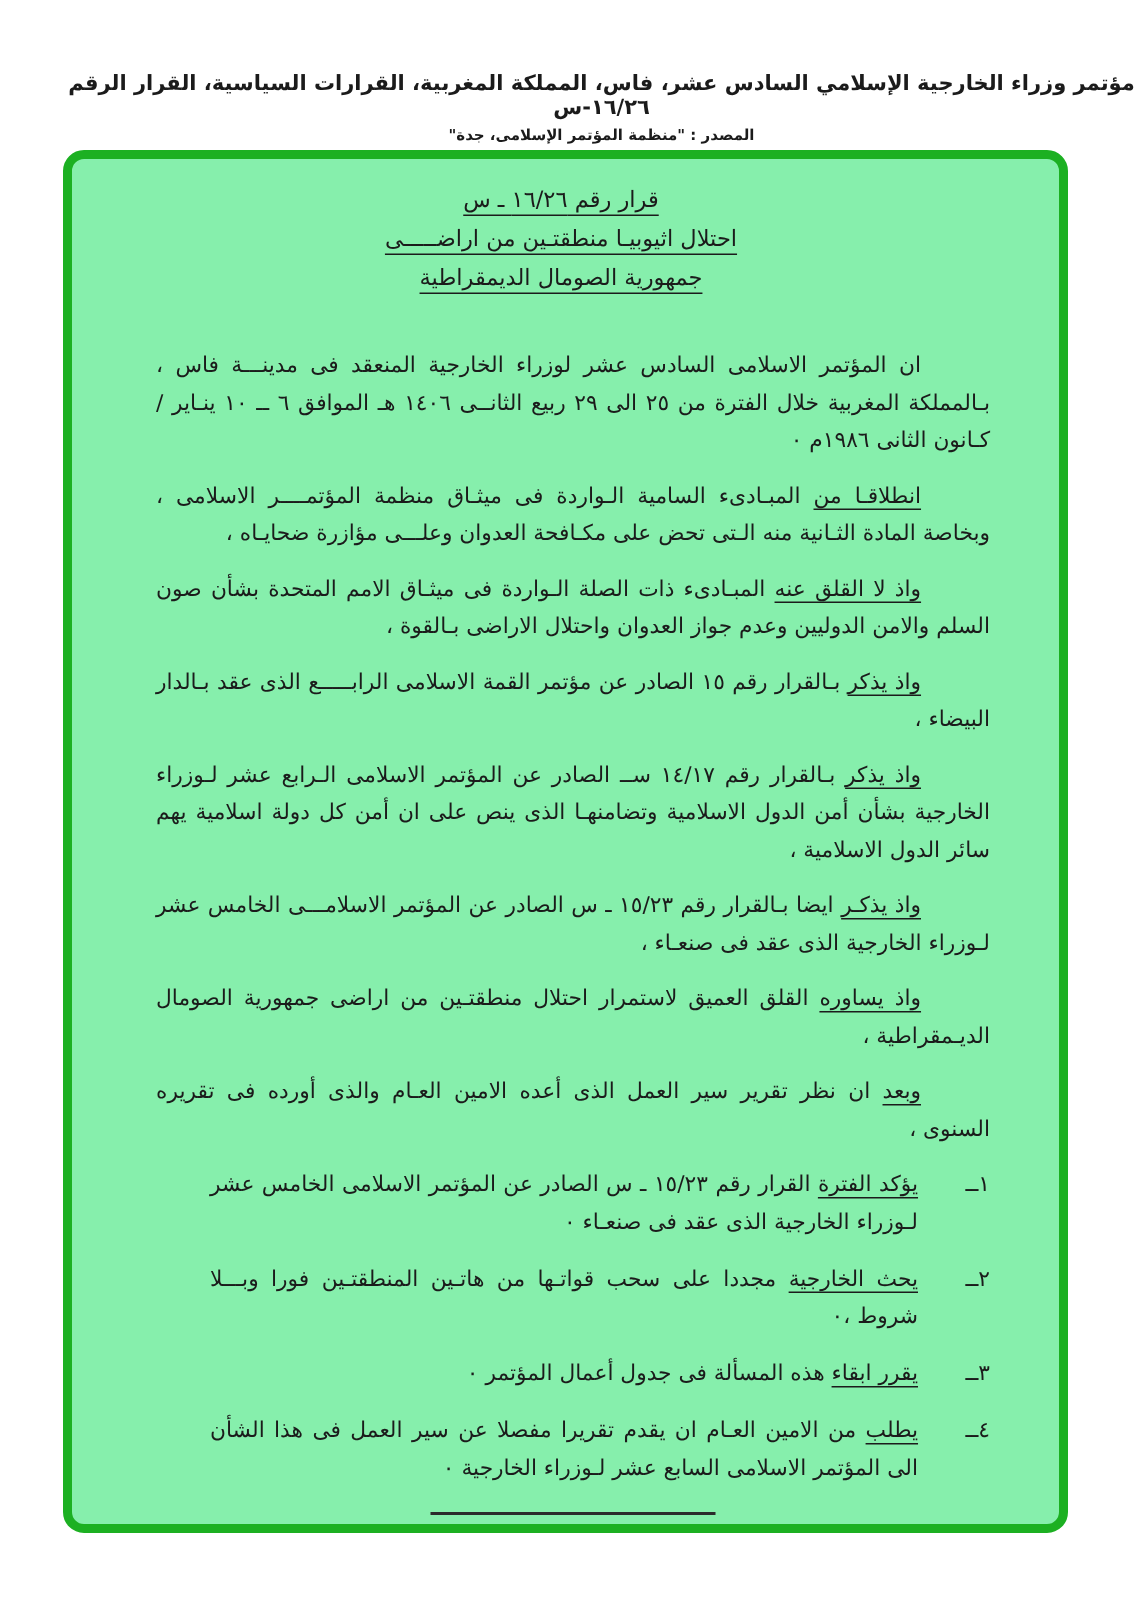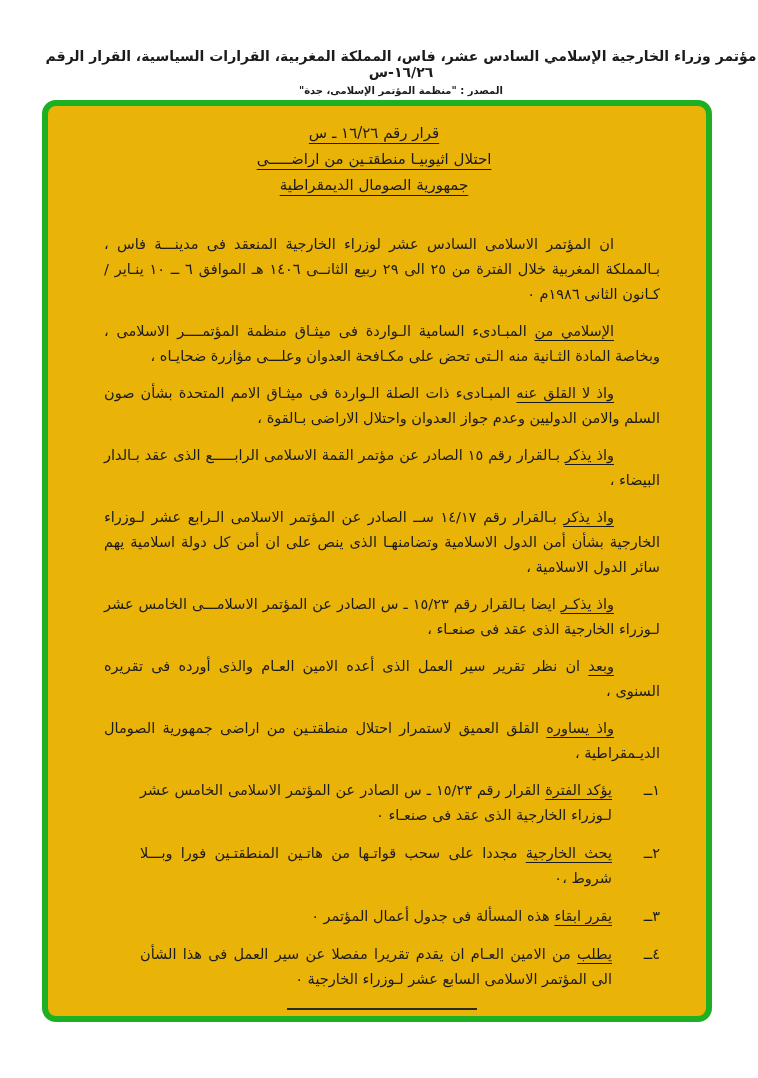--- a/index.html
+++ b/index.html
@@ -19,21 +19,21 @@
   
   .frame {
     position: absolute;
     left: 42px; top: 100px;
     width: 670px; height: 922px;
     border: 6px solid #1cb022;
     border-radius: 14px;
     padding: 12px 46px 0 40px;
     direction: rtl;
     overflow: hidden;
-    background: #eab308;
+    background: #86efac;
   }
 
   
   .title-block { text-align: center; margin-top: 2px; }
   .title-block .tline { font-size: 15px; line-height: 26px; }
   .title-block .tline span {
     text-decoration: underline;
     text-underline-offset: 5px;
     text-decoration-thickness: 1.4px;
   }
@@ -82,21 +82,21 @@
     <div class="tline"><span>جمهورية الصومال الديمقراطية</span></div>
   </div>
 
   <div class="doc-body">
 
     <p class="para">
       <span>ان المؤتمر الاسلامى السادس عشر لوزراء الخارجية المنعقد فى مدينـــة فاس ، بـالمملكة المغربية خلال الفترة من ٢٥ الى ٢٩ ربيع الثانــى ١٤٠٦ هـ الموافق ٦ ــ ١٠ ينـاير / كـانون الثانى ١٩٨٦م ٠</span>
     </p>
 
     <p class="para">
-      <span class="lead">الإسلامي من</span>
+      <span class="lead">انطلاقـا من</span>
       <span>المبـادىء السامية الـواردة فى ميثـاق منظمة المؤتمــــر الاسلامى ، وبخاصة المادة الثـانية منه الـتى تحض على مكـافحة العدوان وعلـــى مؤازرة ضحايـاه ،</span>
     </p>
 
     <p class="para">
       <span class="lead">واذ لا القلق عنه</span>
       <span>المبـادىء ذات الصلة الـواردة فى ميثـاق الامم المتحدة بشأن صون السلم والامن الدوليين وعدم جواز العدوان واحتلال الاراضى بـالقوة ،</span>
     </p>
 
     <p class="para">
       <span class="lead">واذ يذكر</span>
@@ -108,27 +108,27 @@
       <span>بـالقرار رقم ١٤/١٧ ســ الصادر عن المؤتمر الاسلامى الـرابع عشر لـوزراء الخارجية بشأن أمن الدول الاسلامية وتضامنهـا الذى ينص على ان أمن كل دولة اسلامية يهم سائر الدول الاسلامية ،</span>
     </p>
 
 
     <p class="para">
       <span class="lead">واذ يذكـر</span>
       <span>ايضا بـالقرار رقم ١٥/٢٣ ـ س الصادر عن المؤتمر الاسلامـــى الخامس عشر لـوزراء الخارجية الذى عقد فى صنعـاء ،</span>
     </p>
 
     <p class="para">
-      <span class="lead">وبعد</span>
-      <span>ان نظر تقرير سير العمل الذى أعده الامين العـام والذى أورده فى تقريره السنوى ،</span>
+      <span class="lead">واذ يساوره</span>
+      <span>القلق العميق لاستمرار احتلال منطقتـين من اراضى جمهورية الصومال الديـمقراطية ،</span>
     </p>
 
     <p class="para">
-      <span class="lead">واذ يساوره</span>
-      <span>القلق العميق لاستمرار احتلال منطقتـين من اراضى جمهورية الصومال الديـمقراطية ،</span>
+      <span class="lead">وبعد</span>
+      <span>ان نظر تقرير سير العمل الذى أعده الامين العـام والذى أورده فى تقريره السنوى ،</span>
     </p>
 
     <div class="items">
 
       <div class="item">
         <span class="item-num">١ــ</span>
         <div class="item-text">
           <span class="lead">يؤكد الفترة</span>
           <span>القرار رقم ١٥/٢٣ ـ س الصادر عن المؤتمر الاسلامى الخامس عشر لـوزراء الخارجية الذى عقد فى صنعـاء ٠</span>
         </div>

